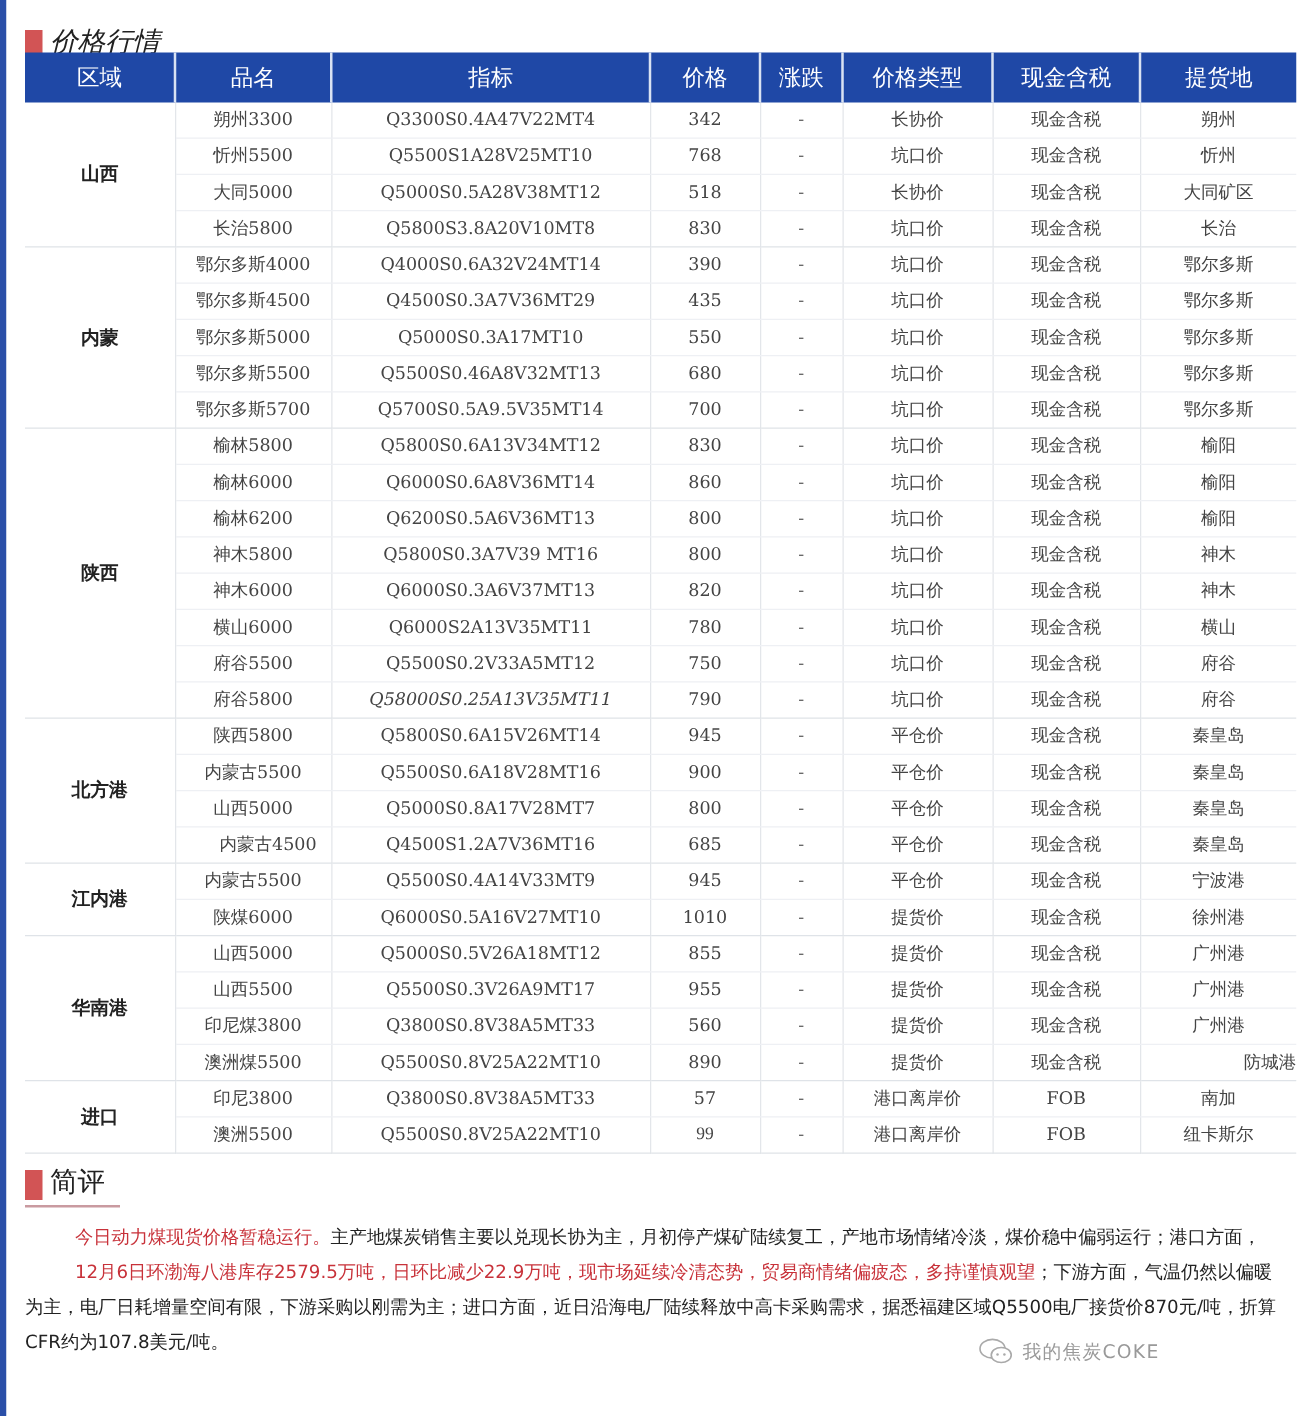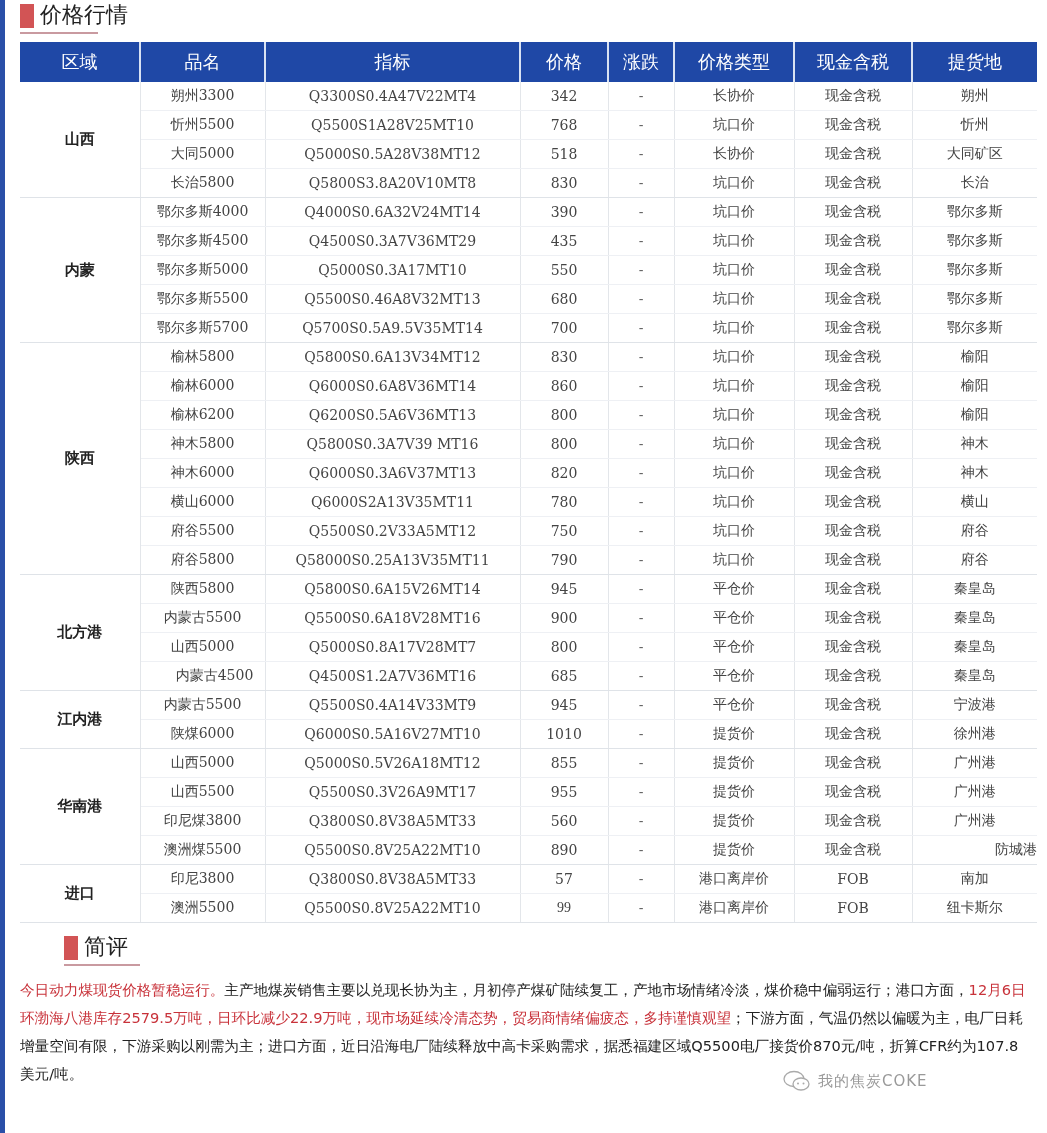--- a/index.html
+++ b/index.html
@@ -3,38 +3,38 @@
 <meta charset="utf-8">
 <style>
   html, body { margin:0; padding:0; background:#ffffff; }
   body { width:1047px; height:1133px; position:relative; overflow:hidden;
          font-family: "DejaVu Serif", "Liberation Serif", serif; color:#333; }
   .left-stripe { position:absolute; left:0; top:0; width:5px; height:1133px; background:#2a4fa8; }
   .sec-head { position:absolute; left:20px; display:flex; align-items:flex-end; }
   .sec-head .bar { width:14px; height:24px; background:#d25455; margin-right:6px; }
   .sec-head .title { font-family:"DejaVu Sans","Liberation Sans",sans-serif; font-size:22px; color:#222; line-height:26px; }
   .sec-head .underline { position:absolute; left:0; bottom:-6px; height:2px; background:#c99aa0; }
-  #sec1 { top:2px; }
+  #sec1 { top:22px;font-style:italic; }
   #sec1 .underline { width:78px; }
-  #sec2 { top:934px;margin-left:44px; }
+  #sec2 { top:934px; }
   #sec2 .underline { width:76px; }
 
   table.prices { position:absolute; left:20px; top:42px; width:1017px; border-collapse:collapse; table-layout:fixed; }
   table.prices th { background:#1f48a6; color:#fff; font-weight:normal; font-size:18px; height:38px;
        border-right:2px solid #d9e2f3; font-family:"DejaVu Serif","Liberation Serif",serif; }
   table.prices th:last-child { border-right:none; }
   table.prices td { height:28px; padding:0; text-align:center; font-size:14px; color:#444;
        border-bottom:1px solid #eef0f4; border-right:1px solid #e3e6ea; white-space:nowrap; }
   table.prices td:last-child { border-right:none; }
   table.prices td.region { font-weight:bold; font-size:15px; color:#222; border-bottom:1px solid #dfe3e8; }
   table.prices td.chg { color:#666; }
 
   .comment { position:absolute; left:20px; top:976px; width:1010px; font-family:"DejaVu Sans","Liberation Sans",sans-serif;
              font-size:14.6px; line-height:28px; color:#222; }
-  .comment .red { color:#c8323a; }
+  .comment .red { color:#c8323a;margin-left:40px; }
   .watermark { position:absolute; left:782px; top:1070px; display:flex; align-items:center; color:#999;
                font-family:"DejaVu Sans","Liberation Sans",sans-serif; font-size:15px; letter-spacing:1px; }
   .watermark .wx { width:30px; height:22px; margin-right:6px; }
 </style>
 </head>
 <body>
 
 <div class="left-stripe"></div>
 
 <div class="sec-head" id="sec1">
@@ -209,21 +209,21 @@
         <td>府谷5500</td>
         <td>Q5500S0.2V33A5MT12</td>
         <td>750</td>
         <td class="chg">-</td>
         <td>坑口价</td>
         <td>现金含税</td>
         <td>府谷</td>
       </tr>
       <tr>
         <td style="border-bottom: 1px solid rgb(223, 227, 232);">府谷5800</td>
-        <td style="border-bottom: 1px solid rgb(223, 227, 232);">Q58000S0.25A13V35MT11</td>
+        <td style="border-bottom: 1px solid rgb(223, 227, 232); font-style: italic;">Q58000S0.25A13V35MT11</td>
         <td style="border-bottom: 1px solid rgb(223, 227, 232);">790</td>
         <td class="chg" style="border-bottom: 1px solid rgb(223, 227, 232);">-</td>
         <td style="border-bottom: 1px solid rgb(223, 227, 232);">坑口价</td>
         <td style="border-bottom: 1px solid rgb(223, 227, 232);">现金含税</td>
         <td style="border-bottom: 1px solid rgb(223, 227, 232);">府谷</td>
       </tr>
       <tr>
         <td class="region" rowspan="4">北方港</td>
         <td>陕西5800</td>
         <td>Q5800S0.6A15V26MT14</td>

